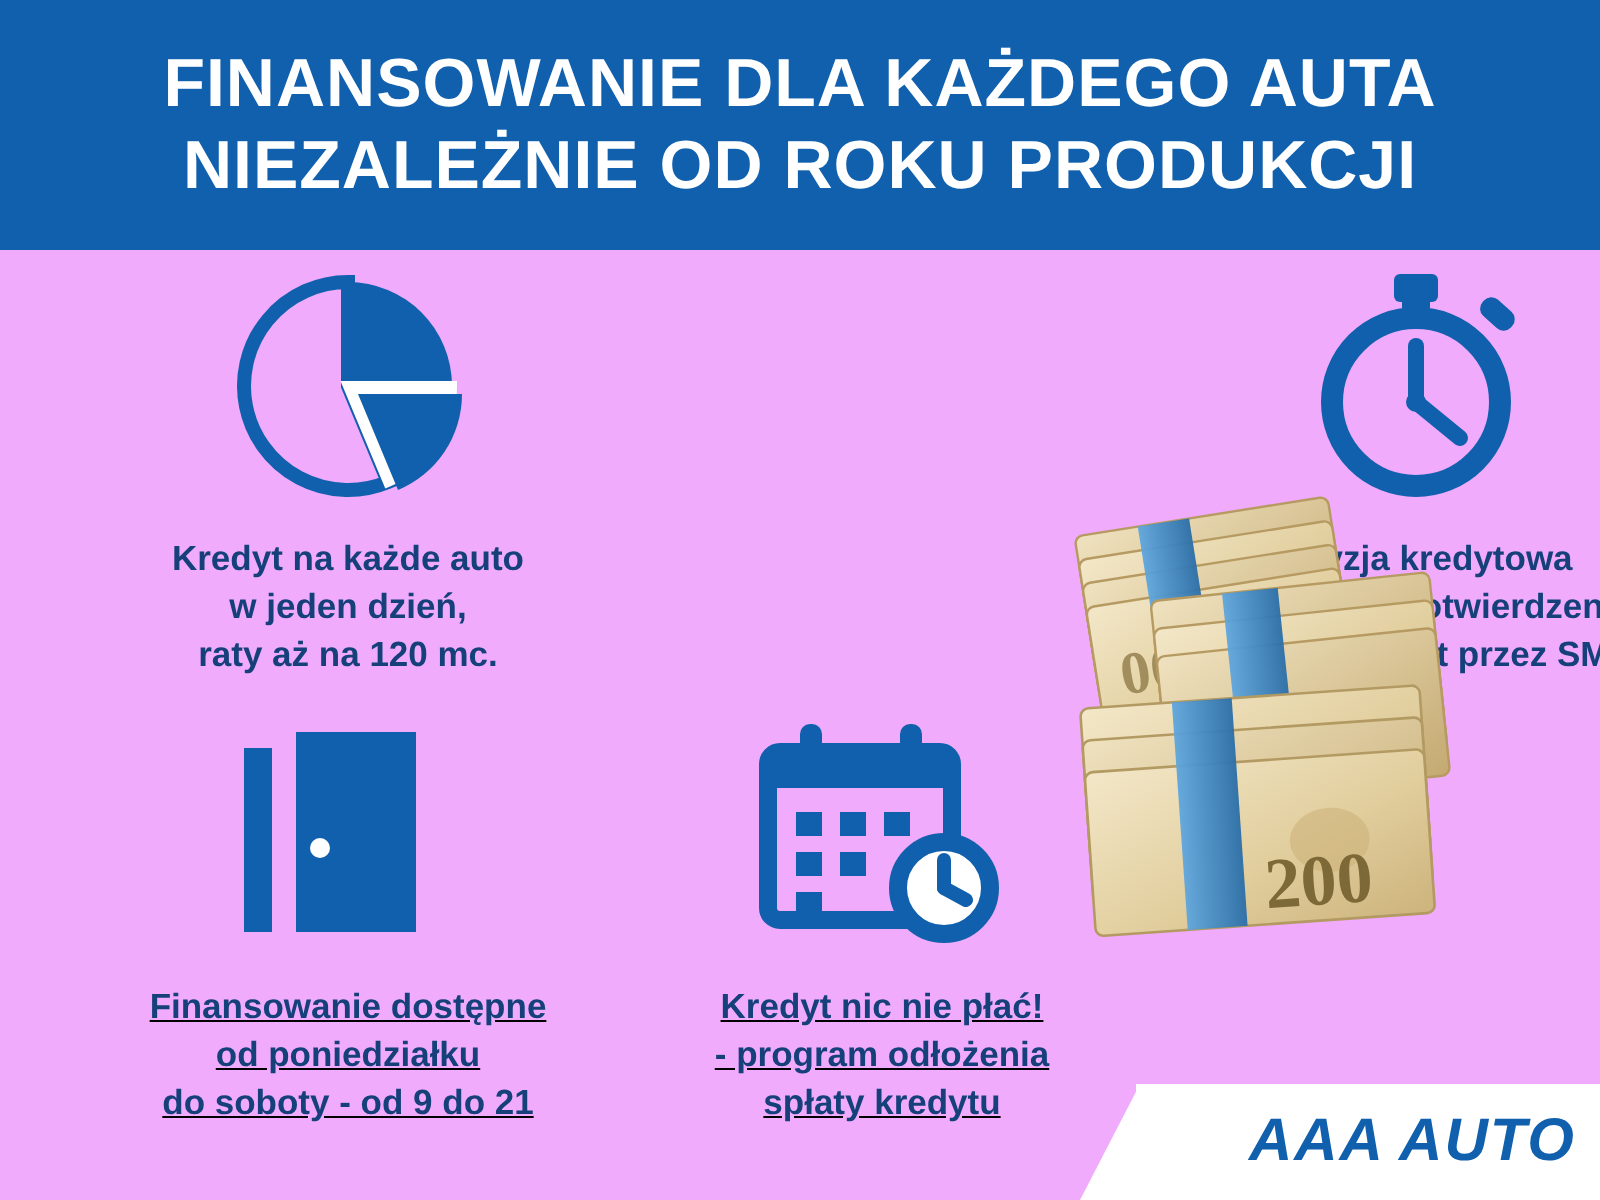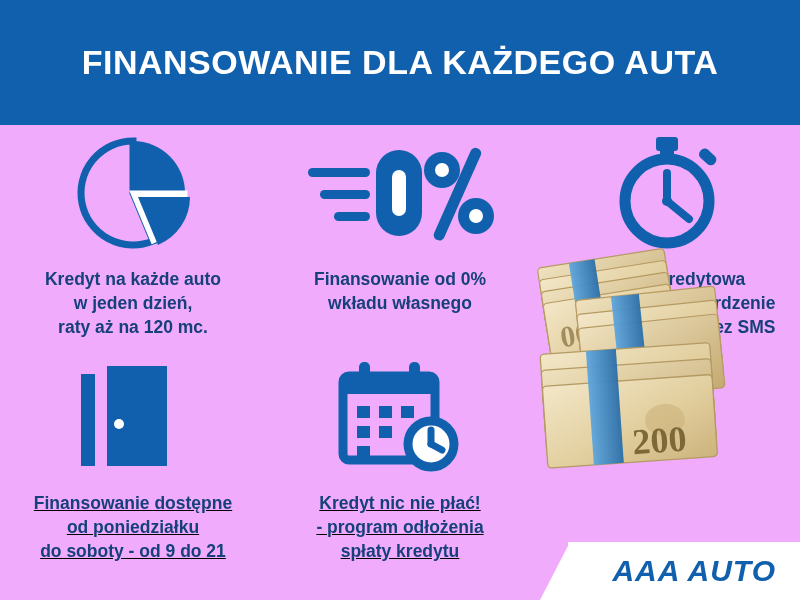--- a/index.html
+++ b/index.html
@@ -50,20 +50,21 @@
     top: 125px;
     width: 800px;
     height: 475px;
   }
   .cell {
     position: absolute;
     width: 266px;
     display: flex;
     flex-direction: column;
     align-items: center;
+    padding-left: 41px;
   }
   .cell .art {
     height: 120px;
     display: flex;
     align-items: center;
     justify-content: center;
   }
   .cell .caption {
     margin-top: 14px;
     color: #16407a;
@@ -90,21 +91,21 @@
   .logo {
     position: absolute;
     right: 0;
     bottom: 0;
     width: 232px;
     height: 58px;
     background: #ffffff;
     display: flex;
     align-items: center;
     justify-content: flex-end;
-    padding-right: 24px;
+    padding-right: 12px;
     box-sizing: border-box;
   }
   .logo::before {
     content: "";
     position: absolute;
     left: -28px;
     top: 0;
     width: 0;
     height: 0;
     border-style: solid;
@@ -120,59 +121,40 @@
   }
   svg { display: block; }
 </style>
 </head>
 <body>
 
 <div class="poster">
 
   <div class="header">
     <div class="header-line">FINANSOWANIE DLA KAŻDEGO AUTA</div>
+    <div class="header-line">NIEZALEŻNIE OD ROKU PRODUKCJI</div>
   </div>
 
   <div class="grid">
 
     <div class="cell r1 c1">
       <div class="art">
         <svg width="150" height="120" viewBox="0 0 150 120">
           <path d="M75 60 L75 8 A52 52 0 0 1 127 60 Z" fill="#1160ad"></path>
           <path d="M75 60 L127 60 A52 52 0 0 1 95 108 Z" fill="#1160ad"></path>
           <path d="M75 60 L95 108 A52 52 0 1 1 75 8 Z" fill="none" stroke="#1160ad" stroke-width="7"></path>
           <path d="M75 60 L127 60 A52 52 0 0 1 95 108 Z" fill="#ffffff" stroke="#ffffff" stroke-width="5"></path>
           <path d="M80 64 L132 64 A52 52 0 0 1 100 112 Z" fill="#1160ad"></path>
         </svg>
       </div>
       <div class="caption">Kredyt na każde auto
 w jeden dzień,
 raty aż na 120 mc.</div>
     </div>
 
-    <div class="cell r1 c2">
-      <div class="art">
-        <svg width="200" height="110" viewBox="0 0 200 110">
-          <rect x="8" y="30" width="62" height="9" rx="4.5" fill="#1160ad"></rect>
-          <rect x="20" y="52" width="50" height="9" rx="4.5" fill="#1160ad"></rect>
-          <rect x="34" y="74" width="36" height="9" rx="4.5" fill="#1160ad"></rect>
-          <rect x="76" y="12" width="46" height="86" rx="23" fill="#1160ad"></rect>
-          <rect x="92" y="32" width="14" height="46" rx="7" fill="#ffffff"></rect>
-          <g fill="#1160ad">
-            <circle cx="142" cy="32" r="18"></circle>
-            <circle cx="142" cy="32" r="7" fill="#ffffff"></circle>
-            <circle cx="176" cy="78" r="18"></circle>
-            <circle cx="176" cy="78" r="7" fill="#ffffff"></circle>
-            <rect x="152" y="6" width="11" height="100" rx="5" transform="rotate(24 157 56)"></rect>
-          </g>
-        </svg>
-      </div>
-      <div class="caption">Finansowanie od 0%
-wkładu własnego</div>
-    </div>
 
     <div class="cell r1 c3">
       <div class="art">
         <svg width="130" height="120" viewBox="0 0 130 120">
           <circle cx="65" cy="68" r="42" fill="none" stroke="#1160ad" stroke-width="11"></circle>
           <rect x="54" y="4" width="22" height="14" rx="3" fill="#1160ad"></rect>
           <rect x="58" y="16" width="14" height="10" fill="#1160ad"></rect>
           <rect x="96" y="18" width="19" height="11" rx="5" fill="#1160ad" transform="rotate(42 105 24)"></rect>
           <path d="M65 68 L65 40" stroke="#1160ad" stroke-width="8" stroke-linecap="round"></path>
           <path d="M65 68 L87 86" stroke="#1160ad" stroke-width="8" stroke-linecap="round"></path>

